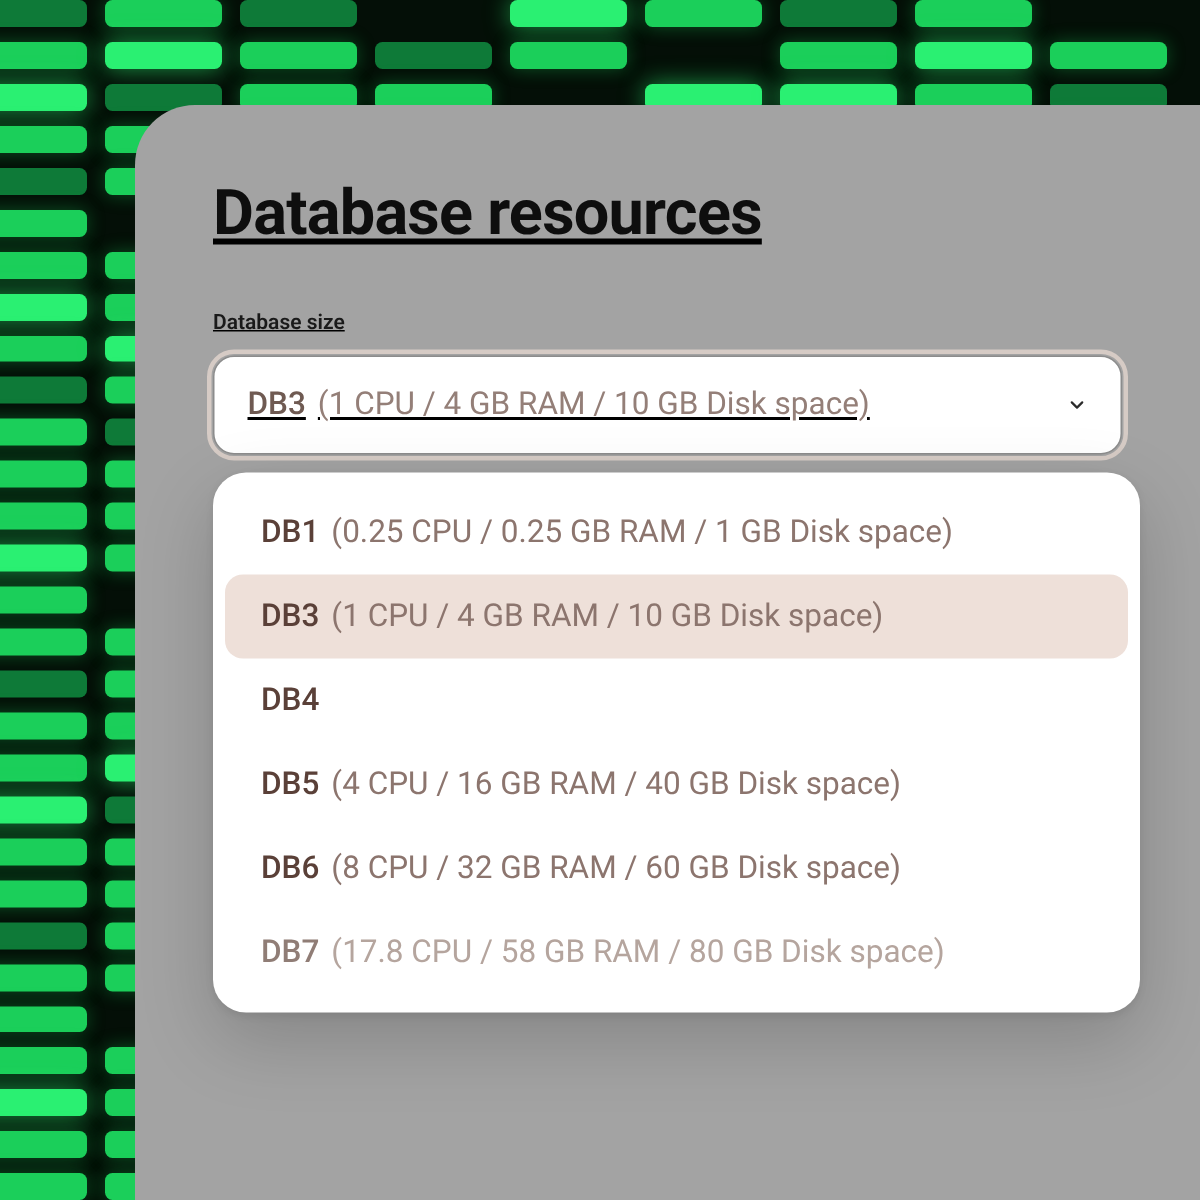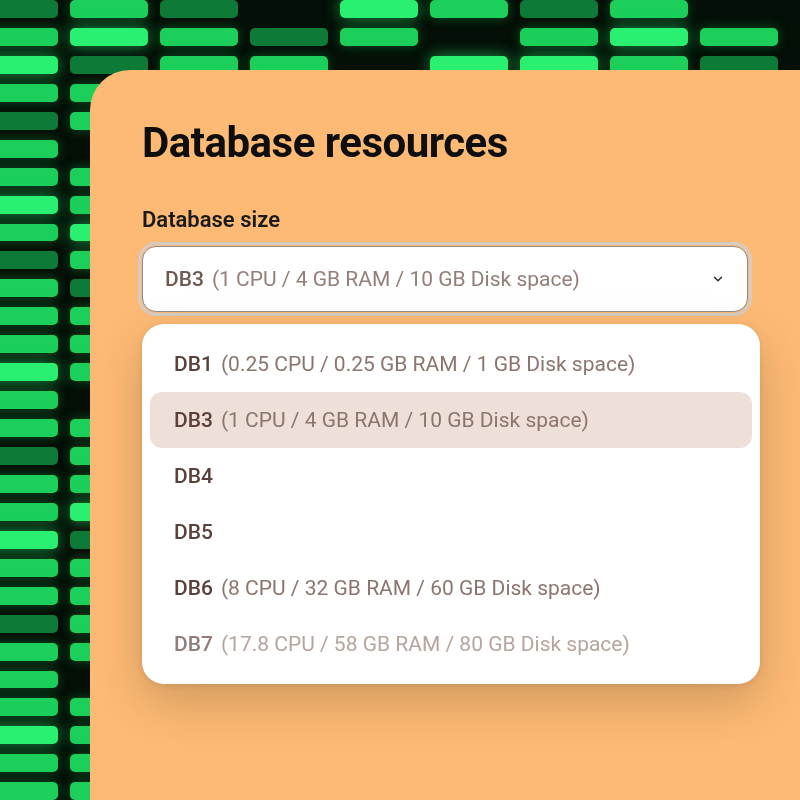--- a/index.html
+++ b/index.html
@@ -29,35 +29,36 @@
       box-shadow: 0 0 12px rgba(27,207,90,0.35);
     }
     .bg .blk.dim { background: #0e7a38; box-shadow: none; }
     .bg .blk.bright { background: #2af072; box-shadow: 0 0 16px rgba(42,240,114,0.6); }
     .bg .blk.gap { background: transparent; box-shadow: none; }
 
     
     .card {
       position: absolute;
       top: 70px; left: 90px; right: 0; bottom: 0;
-      background: #fdba74;
+      background: #a3a3a3;
       border-top-left-radius: 40px;
       padding: 48px 52px 0 52px;
+      text-decoration: underline;
     }
 
     h1.title {
       font-size: 42px;
       font-weight: 700;
       color: #0e0e0e;
       letter-spacing: -0.5px;
       margin-bottom: 40px;
     }
 
     .field-label {
-      font-size: 22px;
+      font-size: 14px;
       font-weight: 600;
       color: #1a1a1a;
       margin-bottom: 14px;
       display: block;
     }
 
     .select {
       position: relative;
       width: 100%;
     }
@@ -260,20 +261,21 @@
         </div>
         <div class="option highlight">
           <span class="name">DB3</span>
           <span class="spec">(1 CPU / 4 GB RAM / 10 GB Disk space)</span>
         </div>
         <div class="option">
           <span class="name">DB4</span>
         </div>
         <div class="option">
           <span class="name">DB5</span>
+          <span class="spec">(4 CPU / 16 GB RAM / 40 GB Disk space)</span>
         </div>
         <div class="option">
           <span class="name">DB6</span>
           <span class="spec">(8 CPU / 32 GB RAM / 60 GB Disk space)</span>
         </div>
         <div class="option fade">
           <span class="name">DB7</span>
           <span class="spec">(17.8 CPU / 58 GB RAM / 80 GB Disk space)</span>
         </div>
       </div>

